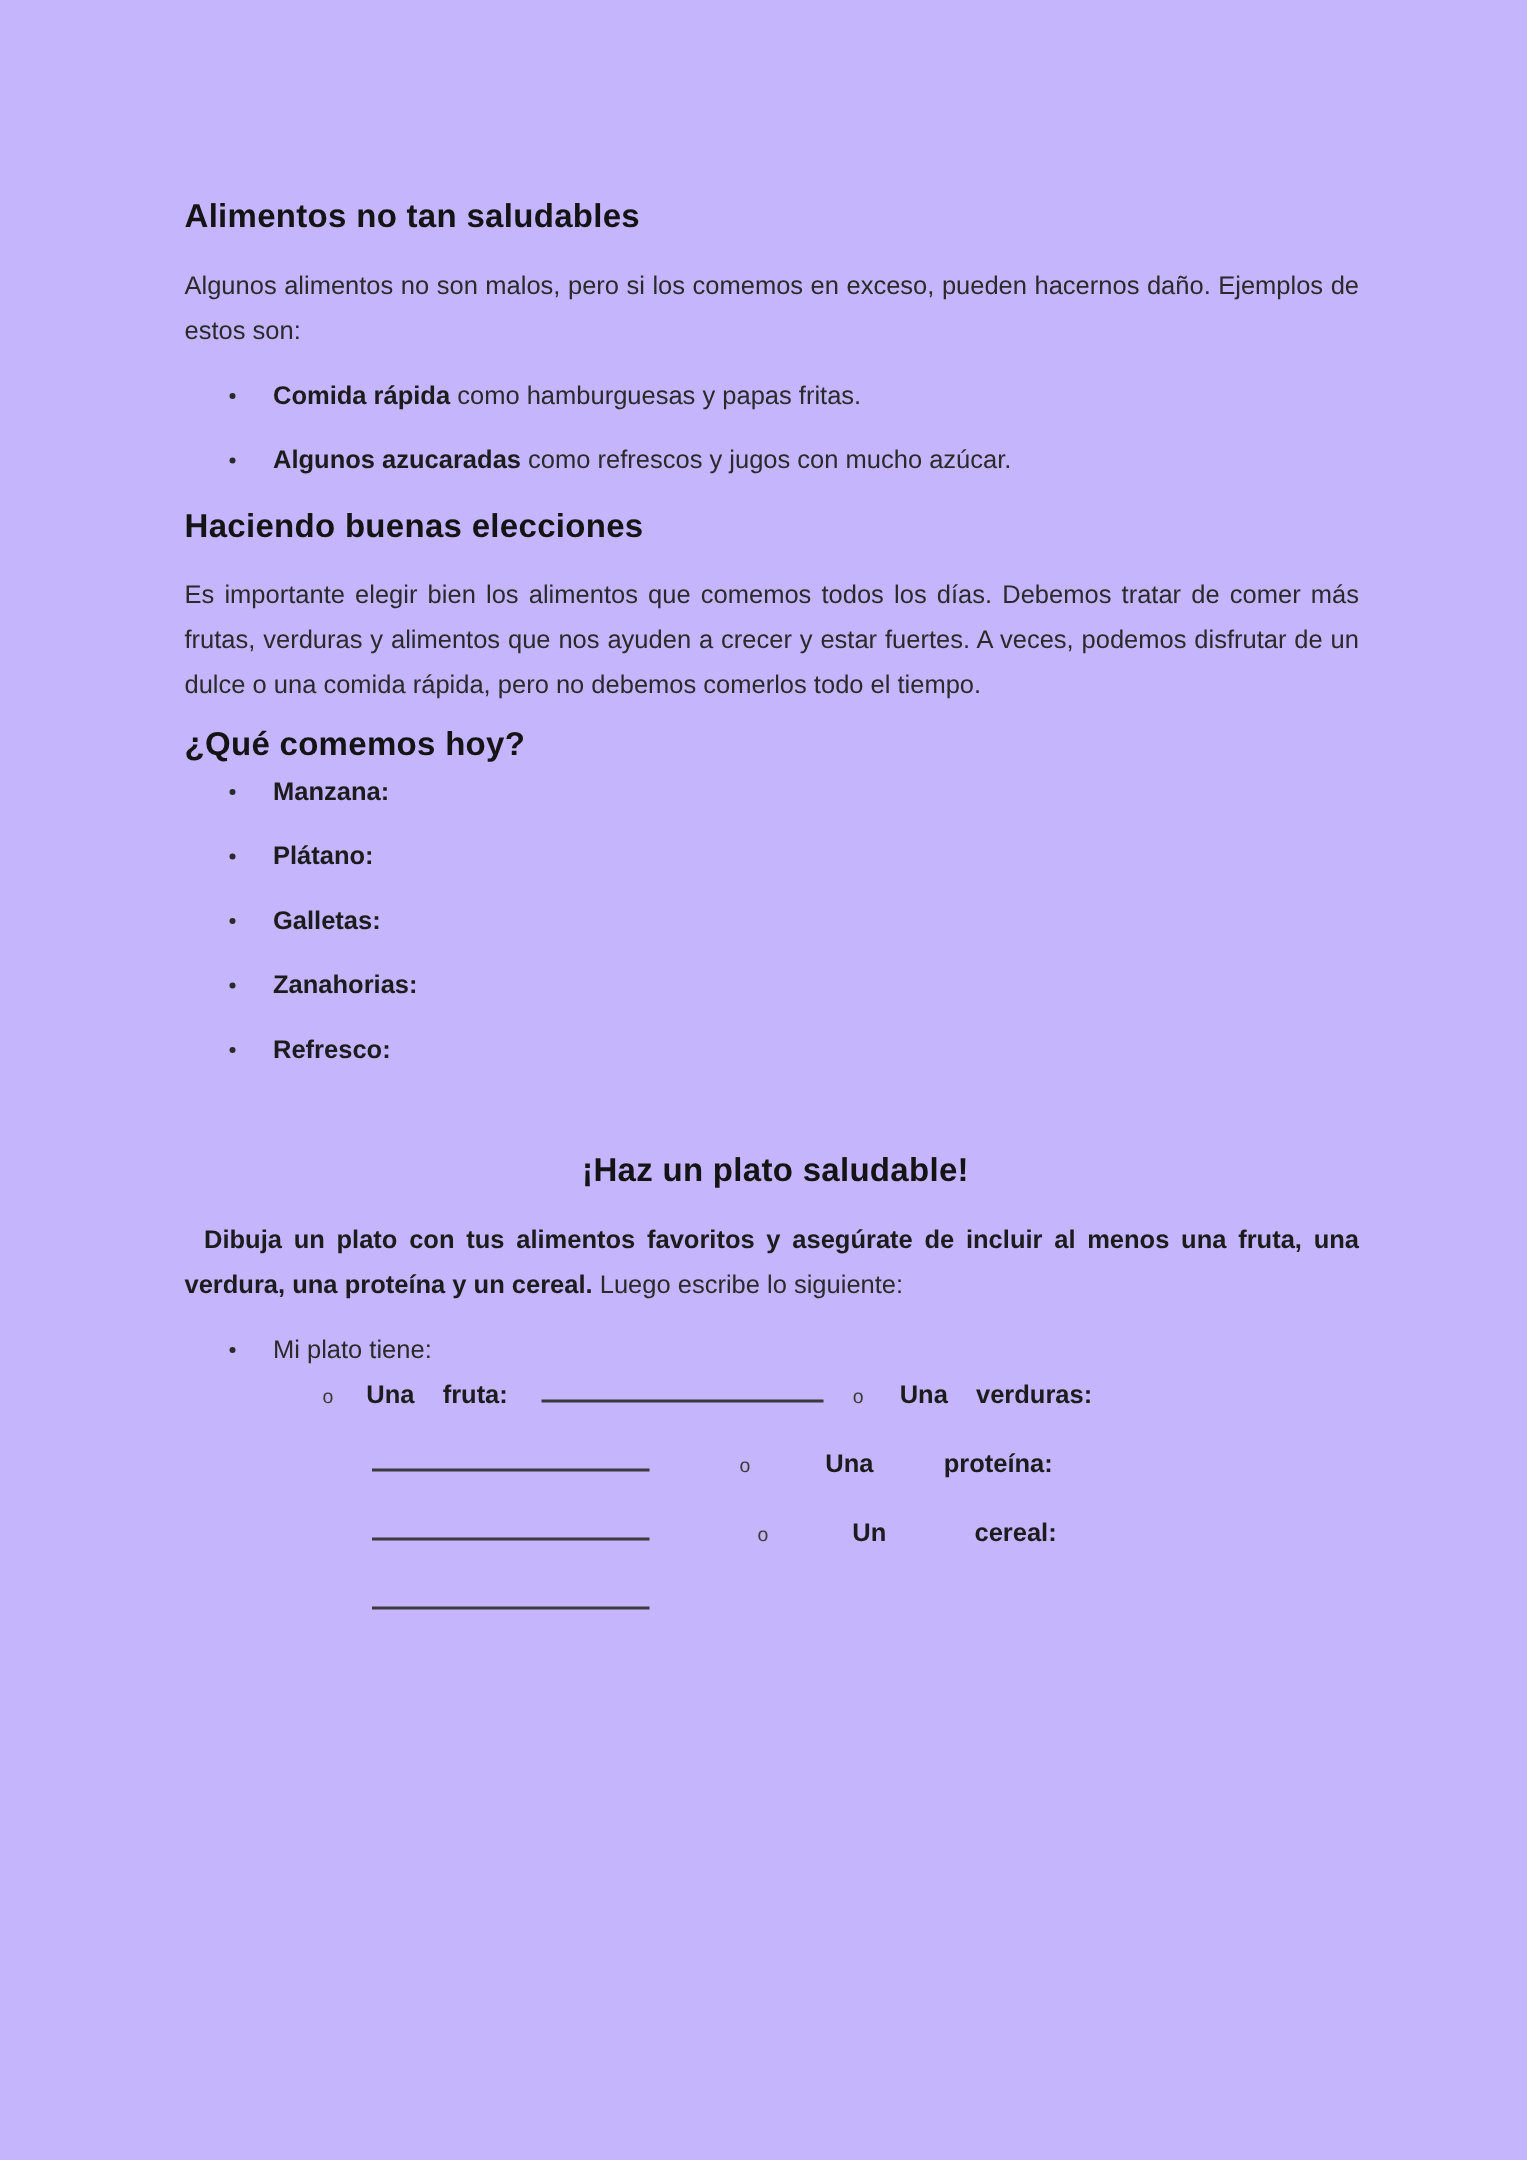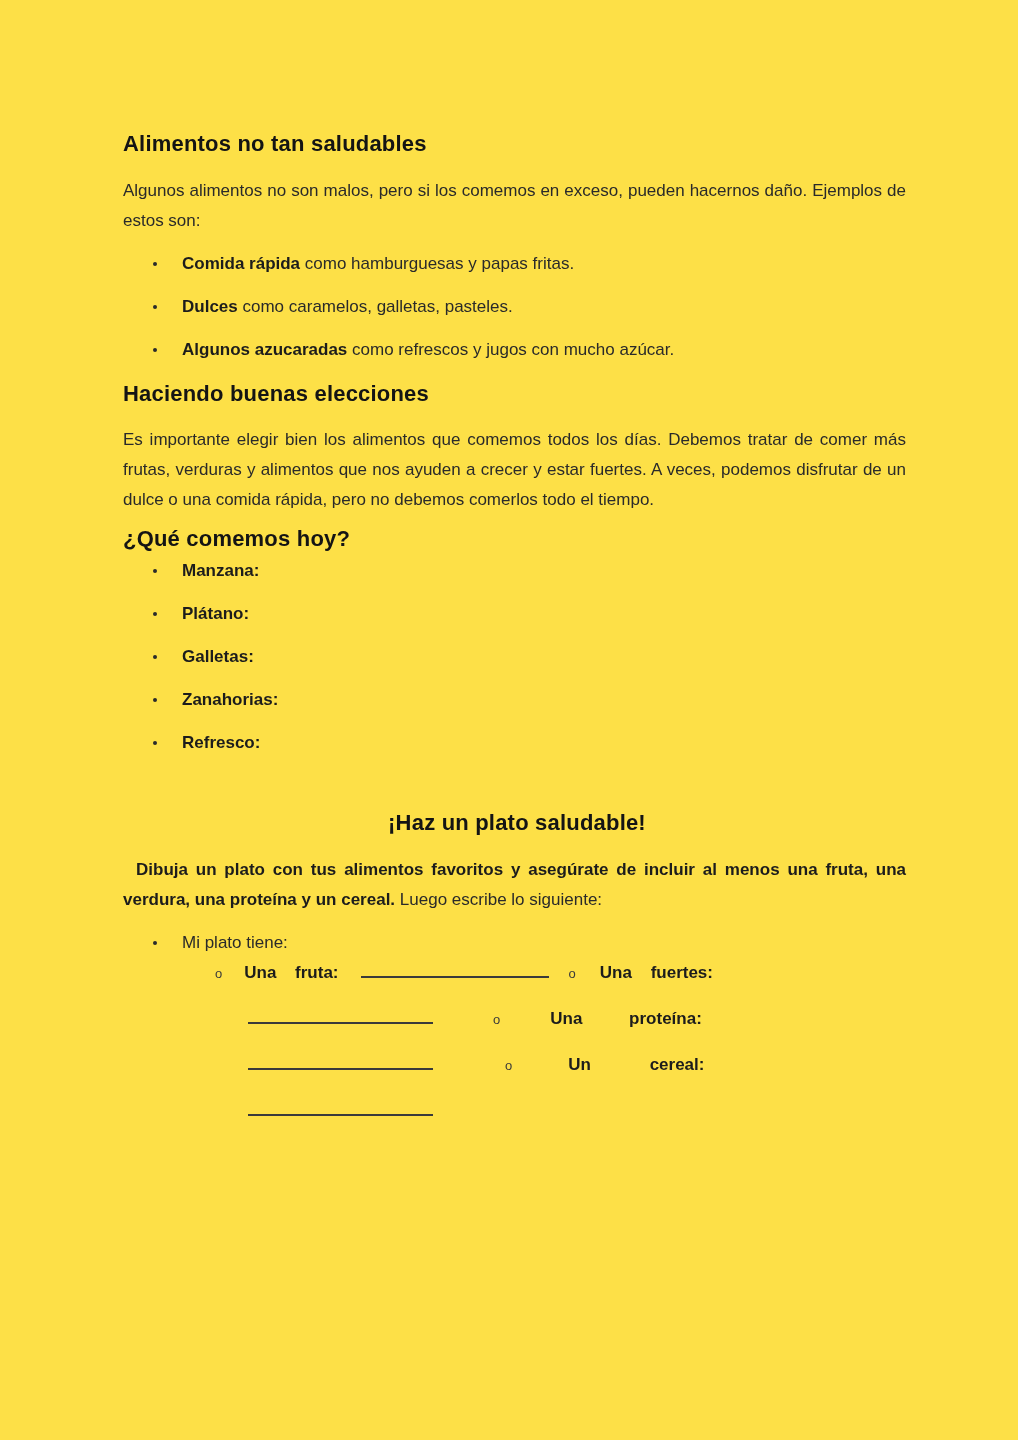--- a/index.html
+++ b/index.html
@@ -6,21 +6,21 @@
   html,body { background:#ffffff; }
   body {
     width:1018px; height:1440px;
     font-family:"Liberation Sans", sans-serif;
     color:#2a2a2a;
     overflow:hidden;
   }
   .page {
     width:1018px; height:1440px;
     padding:131px 112px 0 123px;
-    background:#fde047;
+    background:#c4b5fd;
   }
   .h {
     font-size:22px; line-height:26px; font-weight:bold; color:#141414;
     letter-spacing:0.2px;
   }
   .h1 { margin:0 0 19px 0; }
   .h2 { margin:0 0 18px 0; }
   .h3 { margin:0 0 4px 0; }
   .h4 { margin:0 0 19px 0; padding-left:5px;text-align:center; }
   p.body {
@@ -82,23 +82,20 @@
 
   <div class="h h1">Alimentos no tan saludables</div>
 
   <p class="body p1">Algunos alimentos no son malos, pero si los comemos en exceso, pueden hacernos daño. Ejemplos de estos son:</p>
 
   <ul class="dotlist list1">
     <li>
       <span class="dot"></span><b>Comida rápida</b><span> como hamburguesas y papas fritas.</span>
     </li>
     <li>
-      <span class="dot"></span><b>Dulces</b><span> como caramelos, galletas, pasteles.</span>
-    </li>
-    <li>
       <span class="dot"></span><b>Algunos azucaradas</b><span> como refrescos y jugos con mucho azúcar.</span>
     </li>
   </ul>
 
   <div class="h h2">Haciendo buenas elecciones</div>
 
   <p class="body p2">Es importante elegir bien los alimentos que comemos todos los días. Debemos tratar de comer más frutas, verduras y alimentos que nos ayuden a crecer y estar fuertes. A veces, podemos disfrutar de un dulce o una comida rápida, pero no debemos comerlos todo el tiempo.</p>
 
   <div class="h h3">¿Qué comemos hoy?</div>
 
@@ -131,21 +128,21 @@
     </li>
   </ul>
 
   <div class="sublist">
 
     <div class="subrow r1">
       <span class="o-marker o1">o</span>
       <span class="lbl-fruta ws-wide"><span>Una</span> <span>fruta:</span></span>
       <span class="blank"></span>
       <span class="o-marker o2">o</span>
-      <span class="lbl-verdura ws-wide"><span>Una</span> <span>fuertes:</span></span>
+      <span class="lbl-verdura ws-wide"><span>Una</span> <span>verduras:</span></span>
     </div>
 
     <div class="subrow r2">
       <span class="blank"></span>
       <span class="o-marker">o</span>
       <span class="lbl"><span>Una</span> <span>proteína:</span></span>
     </div>
 
     <div class="subrow r3">
       <span class="blank"></span>

